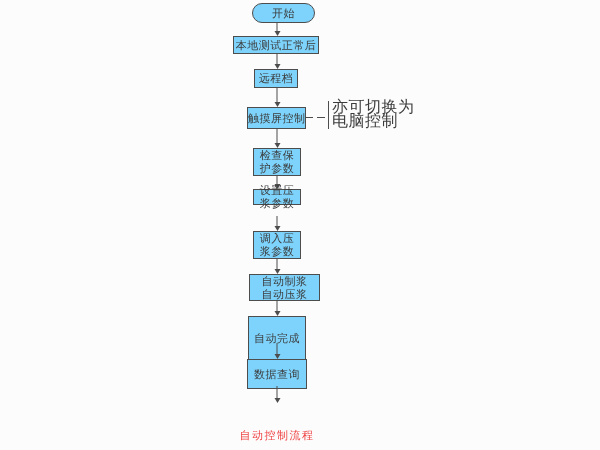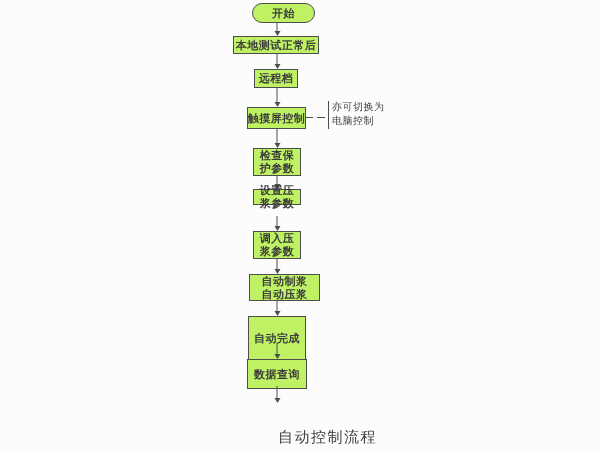--- a/index.html
+++ b/index.html
@@ -8,32 +8,30 @@
     width:600px;
     height:450px;
     background:#fcfcfc;
     overflow:hidden;
     font-family:"DejaVu Serif", serif;
   }
   .node {
     position:absolute;
     box-sizing:border-box;
     border:1px solid #4d4d4d;
-    background:#bef264;
+    background:#7dd3fc;
     color:#3c3c3c;
     display:flex;
     flex-direction:column;
-    align-items:center;
     justify-content:center;
     font-size:11px;
     line-height:13px;
     text-align:center;
     letter-spacing:0.5px;
     white-space:nowrap;
-    font-weight:bold;
   }
   .terminal { border-radius:10px; }
   .connector {
     position:absolute;
     left:277px;
     transform:translateX(-50%);
     width:7px;
     display:flex;
     flex-direction:column;
     align-items:center;
@@ -42,32 +40,32 @@
   .connector .head {
     width:0; height:0;
     border-left:3px solid transparent;
     border-right:3px solid transparent;
     border-top:5px solid #4d4d4d;
   }
   .note-dash { position:absolute; height:1px; background:#4d4d4d; }
   .note-bracket { position:absolute; width:1px; background:#4d4d4d; }
   .note-text {
     position:absolute;
-    font-size:10px;
+    font-size:16px;
     line-height:14px;
     color:#3c3c3c;
     letter-spacing:0.5px;
     white-space:nowrap;
   }
   .caption {
     position:absolute;
-    font-size:15px;
-    color:#404040;
+    font-size:11px;
+    color:#ef4444;
     letter-spacing:1.5px;
-    text-align:right;
+    text-align:center;
   }
 </style>
 </head>
 <body>
 
 <div class="canvas">
 
   <div class="node terminal" style="left:252px;top:3px;width:63px;height:20px">
     <span>开始</span>
   </div>

